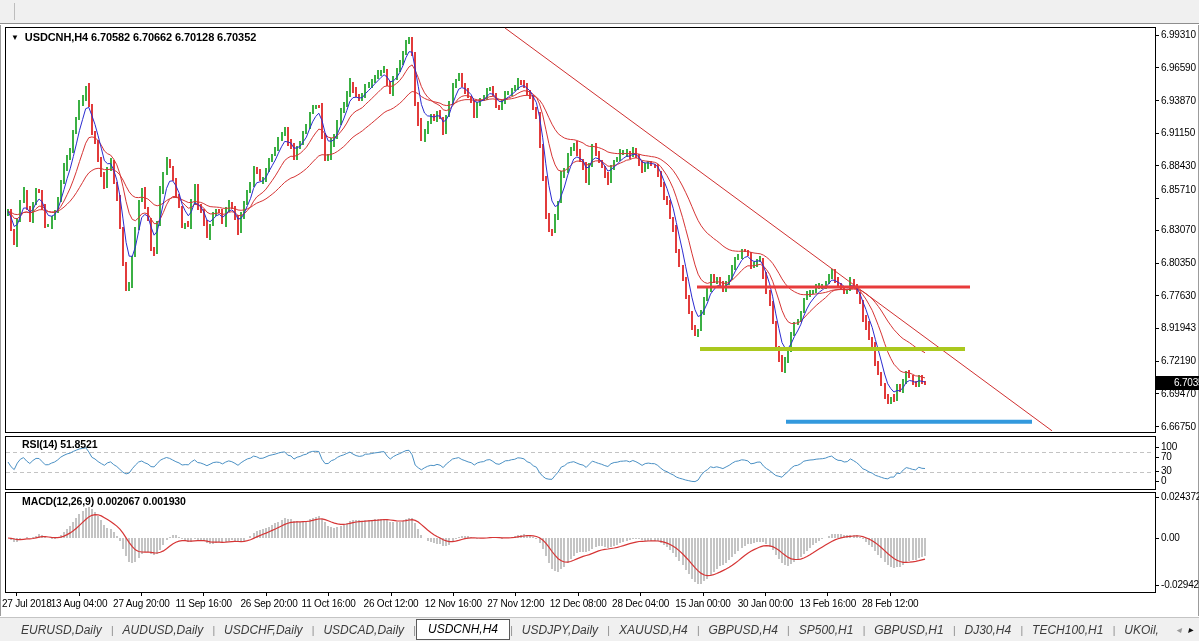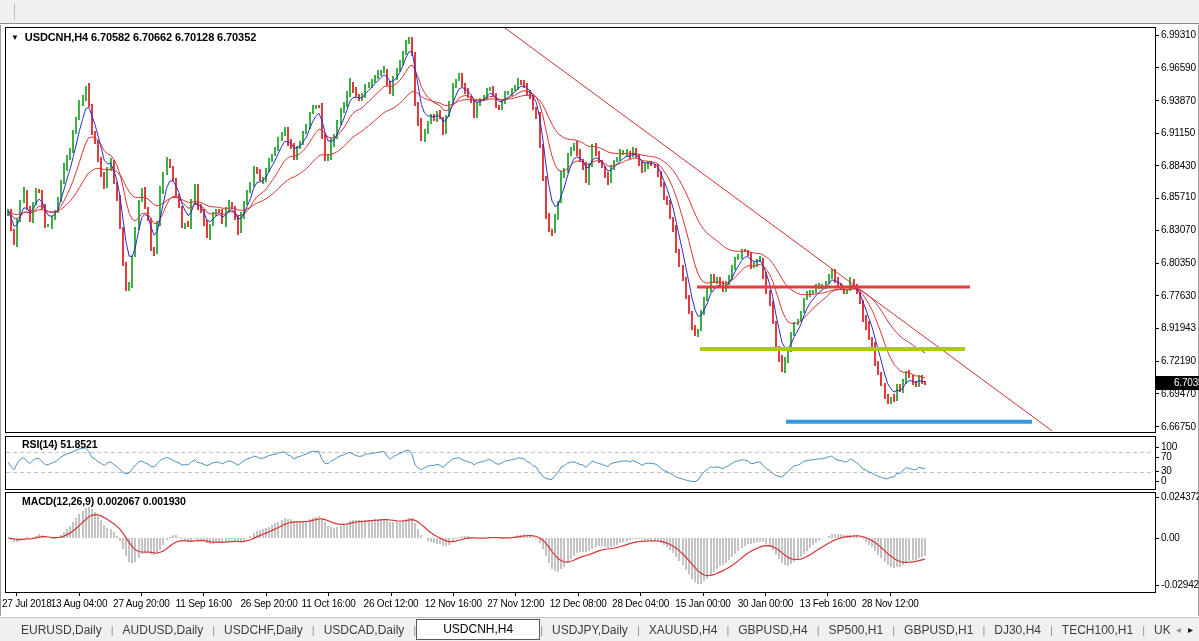--- a/index.html
+++ b/index.html
@@ -15,24 +15,24 @@
   .abs{position:absolute;font-size:10px;color:#000;white-space:nowrap;z-index:5;letter-spacing:-0.2px;}
   .chart-title{position:absolute;top:31px;left:11px;font-size:11px;font-weight:bold;color:#000;
        z-index:5;letter-spacing:-0.1px;white-space:nowrap;}
   .chart-title .tri{font-size:8px;margin-right:6px;vertical-align:1px;}
   .panel-label{position:absolute;left:10px;font-size:10.5px;font-weight:bold;color:#000;z-index:5;
        letter-spacing:-0.1px;white-space:nowrap;padding-left:12px;}
   .price-tag{position:absolute;left:1156px;width:43px;height:14px;background:#000;color:#fff;
        font-size:10px;line-height:14px;padding-left:18px;box-sizing:border-box;z-index:6;letter-spacing:-0.2px;}
   .symbol-tabs{position:absolute;top:617px;left:0;width:1199px;height:24px;background:#f0f0f0;
        border-top:1px solid #c4c4c4;display:flex;align-items:center;padding-left:12px;
-       box-sizing:border-box;z-index:4;}
+       box-sizing:border-box;z-index:4;font-style:italic;}
   #symbol-tabs-list{display:flex;align-items:center;height:100%;flex:1;overflow:hidden;}
   .sym-tab{font-size:12px;color:#3c3c3c;padding:0 9px;line-height:22px;white-space:nowrap;cursor:default;}
-  .sym-tab.active{background:#fff;border:1px solid #5a5a5a;color:#000;line-height:19px;padding:0 26px;}
+  .sym-tab.active{background:#fff;border:1px solid #5a5a5a;color:#000;line-height:19px;padding:0 11px;}
   .sym-sep{color:#909090;font-size:11px;}
   .tab-arrows{display:flex;gap:7px;padding:0 6px;align-items:center;}
   .arrow{font-size:10px;color:#111;cursor:default;}
   .arrow.dim{color:#999;}
 </style>
 </head>
 <body>
 
 <div class="toolbar">
   <div class="tf-sep"></div>
@@ -713,21 +713,21 @@
     <span class="arrow dim">◂</span>
     <span class="arrow">▸</span>
   </div>
 </div>
 
 <span class="abs" style="left: 1161px; top: 29.094px;">6.99310</span>
 <span class="abs" style="left: 1161px; top: 61.7988px;">6.96590</span>
 <span class="abs" style="left: 1161px; top: 94.5036px;">6.93870</span>
 <span class="abs" style="left: 1161px; top: 127.208px;">6.91150</span>
 <span class="abs" style="left: 1161px; top: 159.913px;">6.88430</span>
-<span class="abs" style="left: 1161px; top: 191px;">6.85710</span>
+<span class="abs" style="left: 1161px; top: 184px;">6.85710</span>
 <span class="abs" style="left: 1161px; top: 224.361px;">6.83070</span>
 <span class="abs" style="left: 1161px; top: 257.065px;">6.80350</span>
 <span class="abs" style="left: 1161px; top: 289.77px;">6.77630</span>
 <span class="abs" style="left: 1161px; top: 322.475px;">8.91943</span>
 <span class="abs" style="left: 1161px; top: 355.18px;">6.72190</span>
 <span class="abs" style="left: 1161px; top: 387.885px;">6.69470</span>
 <span class="abs" style="left: 1161px; top: 420.589px;">6.66750</span>
 <span class="abs" style="left: 1161px; top: 441px;">100</span>
 <span class="abs" style="left: 1161px; top: 451px;">70</span>
 <span class="abs" style="left: 1161px; top: 465px;">30</span>
@@ -742,13 +742,13 @@
 <span class="abs" style="top: 598px; left: 269px; transform: translateX(-50%);">26 Sep 20:00</span>
 <span class="abs" style="top: 598px; left: 328.6px; transform: translateX(-50%);">11 Oct 16:00</span>
 <span class="abs" style="top: 598px; left: 391px; transform: translateX(-50%);">26 Oct 12:00</span>
 <span class="abs" style="top: 598px; left: 453.4px; transform: translateX(-50%);">12 Nov 16:00</span>
 <span class="abs" style="top: 598px; left: 515.8px; transform: translateX(-50%);">27 Nov 12:00</span>
 <span class="abs" style="top: 598px; left: 578.2px; transform: translateX(-50%);">12 Dec 08:00</span>
 <span class="abs" style="top: 598px; left: 640.6px; transform: translateX(-50%);">28 Dec 04:00</span>
 <span class="abs" style="top: 598px; left: 703px; transform: translateX(-50%);">15 Jan 00:00</span>
 <span class="abs" style="top: 598px; left: 765.4px; transform: translateX(-50%); text-align: center;">30 Jan 00:00</span>
 <span class="abs" style="top: 598px; left: 827.8px; transform: translateX(-50%);">13 Feb 16:00</span>
-<span class="abs" style="top: 598px; left: 890.2px; transform: translateX(-50%);">28 Nov 12:00</span>
+<span class="abs" style="top: 598px; left: 890.2px; transform: translateX(-50%);">28 Feb 12:00</span>
 
 </body></html>

